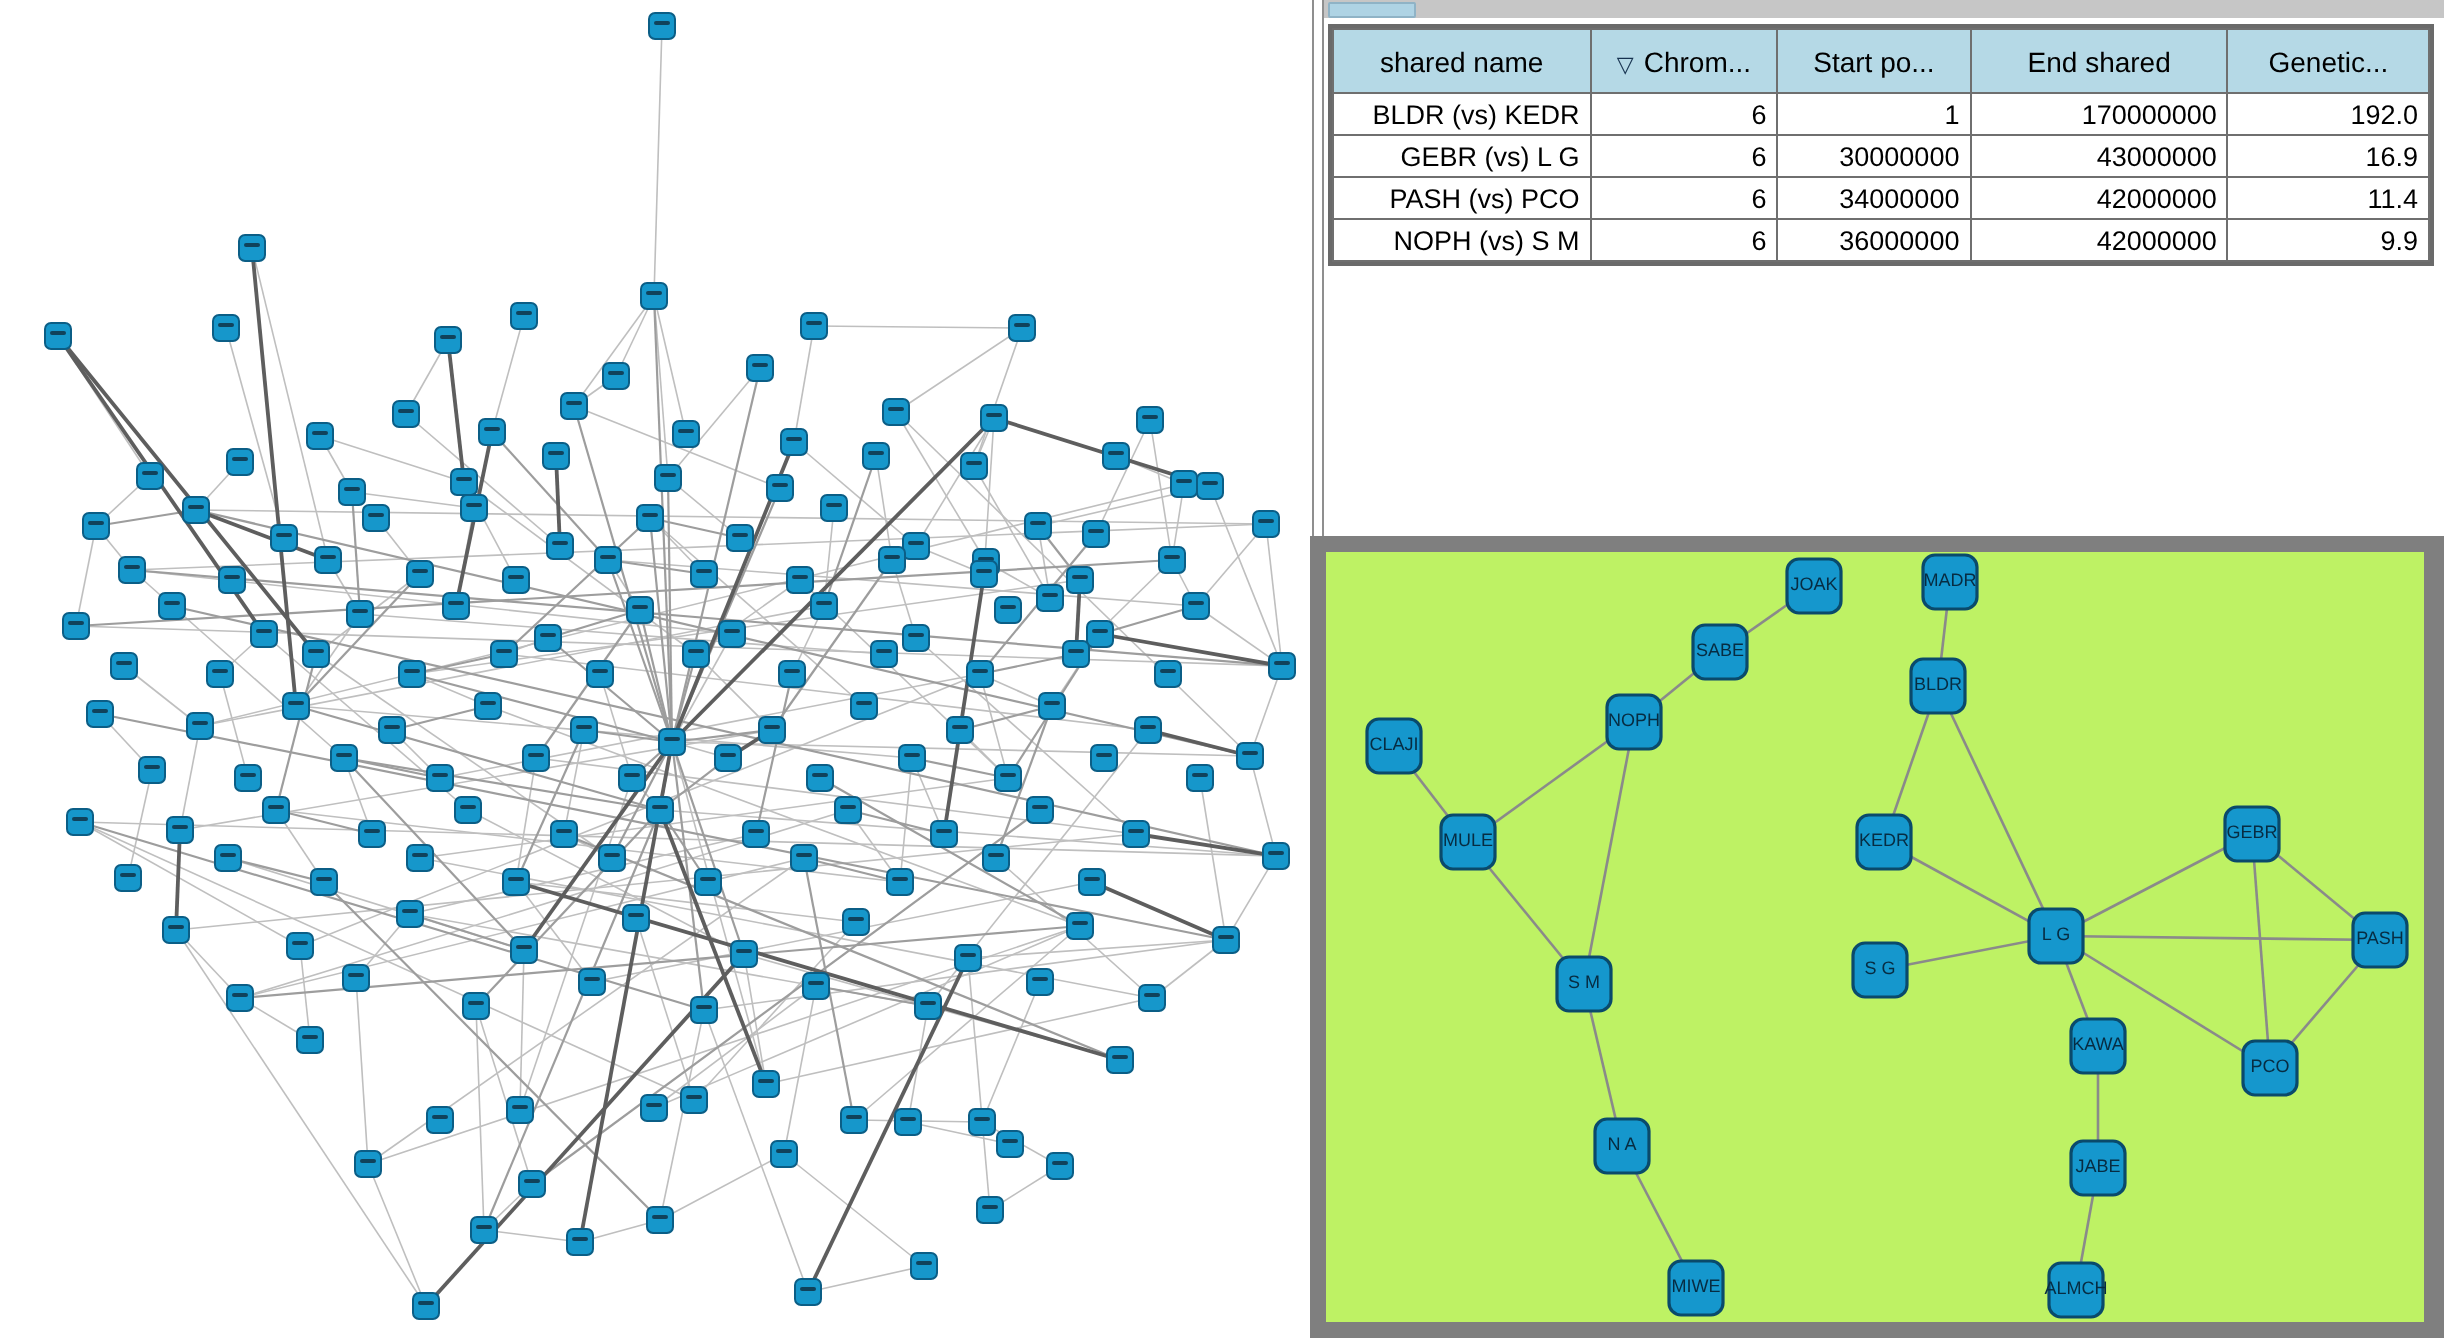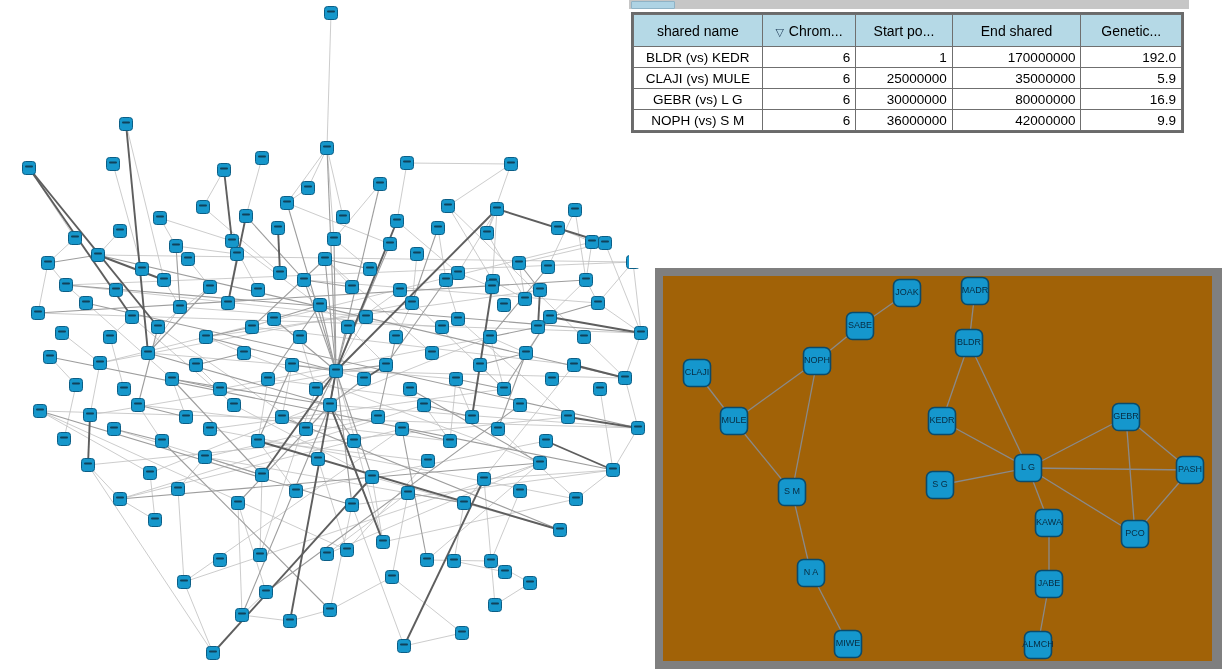--- a/index.html
+++ b/index.html
@@ -4,36 +4,36 @@
 <style>
   html,body{margin:0;padding:0;background:#fff;}
   #stage{position:relative;width:1222px;height:669px;overflow:hidden;background:#fff;
          font-family:"Liberation Sans",sans-serif;}
   
   #overview-svg{position:absolute;left:0;top:0;}
   
   #splitter{position:absolute;left:656px;top:0;width:4px;height:269px;background:#fff;
             border-left:1px solid #8f8f8f;border-right:1px solid #8f8f8f;}
   
-  #table-panel{position:absolute;left:629px;top:0;width:560px;height:268px;background:#fff;}
+  #table-panel{position:absolute;left:662px;top:0;width:560px;height:268px;background:#fff;}
   #table-topstrip{position:absolute;left:0;top:0;width:560px;height:9px;background:#c6c6c6;}
   #table-chip{position:absolute;left:2px;top:1px;width:42px;height:6px;background:#aed3e4;
               border:1px solid #8fb3c6;border-radius:1px;}
   #table-wrap{position:absolute;left:2px;top:12px;width:549px;border:2px solid #6a6a6a;background:#fff;}
   table.edge-table{width:100%;border-collapse:collapse;table-layout:fixed;}
   table.edge-table th{background:#b5d9e6;border:1px solid #6f6f6f;height:29px;font-size:14px;
        font-weight:normal;color:#000;text-align:center;white-space:nowrap;overflow:hidden;}
   table.edge-table td{background:#fff;border:1px solid #6f6f6f;height:20px;font-size:13.5px;
        color:#000;white-space:nowrap;overflow:hidden;padding:0 5px;}
   td.num{text-align:right;}
-  td.name{text-align:center;}
+  td.name{text-align:right;}
   .filter-icon{font-size:11px;color:#16324f;margin-right:5px;}
   
   #detail-panel{position:absolute;left:655px;top:268px;width:567px;height:401px;
-      box-sizing:border-box;background:#a16207;
+      box-sizing:border-box;background:#bef264;
       border:8px solid #7f7f7f;border-right-width:10px;}
   #detail-svg{position:absolute;left:0;top:0;}
   
   .e-light{stroke:#bfbfbf;stroke-width:0.8;}
   .e-mid{stroke:#9d9d9d;stroke-width:1.1;}
   .e-dark{stroke:#5e5e5e;stroke-width:1.9;}
   .e-detail{stroke:#8a8a8a;stroke-width:1.3;}
   .ov-node{fill:#1697cb;stroke:#0b5e86;stroke-width:1;}
   .ov-label{fill:#10394f;opacity:.9;}
   .dt-node{fill:#1597cd;stroke:#0a4a6b;stroke-width:1.6;}
@@ -1043,32 +1043,32 @@
           </thead>
         <tbody id="table-body">
             <tr>
               <td class="name">BLDR (vs) KEDR</td>
               <td class="num">6</td>
               <td class="num">1</td>
               <td class="num">170000000</td>
               <td class="num">192.0</td>
             </tr>
             <tr>
-              <td class="name">CLAJI (vs) MULE</td>
-              <td class="num">6</td>
-              <td class="num">25000000</td>
-              <td class="num">35000000</td>
-              <td class="num">5.9</td>
-            </tr>
-            <tr>
               <td class="name">GEBR (vs) L G</td>
               <td class="num">6</td>
               <td class="num">30000000</td>
-              <td class="num">80000000</td>
+              <td class="num">43000000</td>
               <td class="num">16.9</td>
+            </tr>
+            <tr>
+              <td class="name">PASH (vs) PCO</td>
+              <td class="num">6</td>
+              <td class="num">34000000</td>
+              <td class="num">42000000</td>
+              <td class="num">11.4</td>
             </tr>
             <tr>
               <td class="name">NOPH (vs) S M</td>
               <td class="num">6</td>
               <td class="num">36000000</td>
               <td class="num">42000000</td>
               <td class="num">9.9</td>
             </tr>
           </tbody>
       </table>

